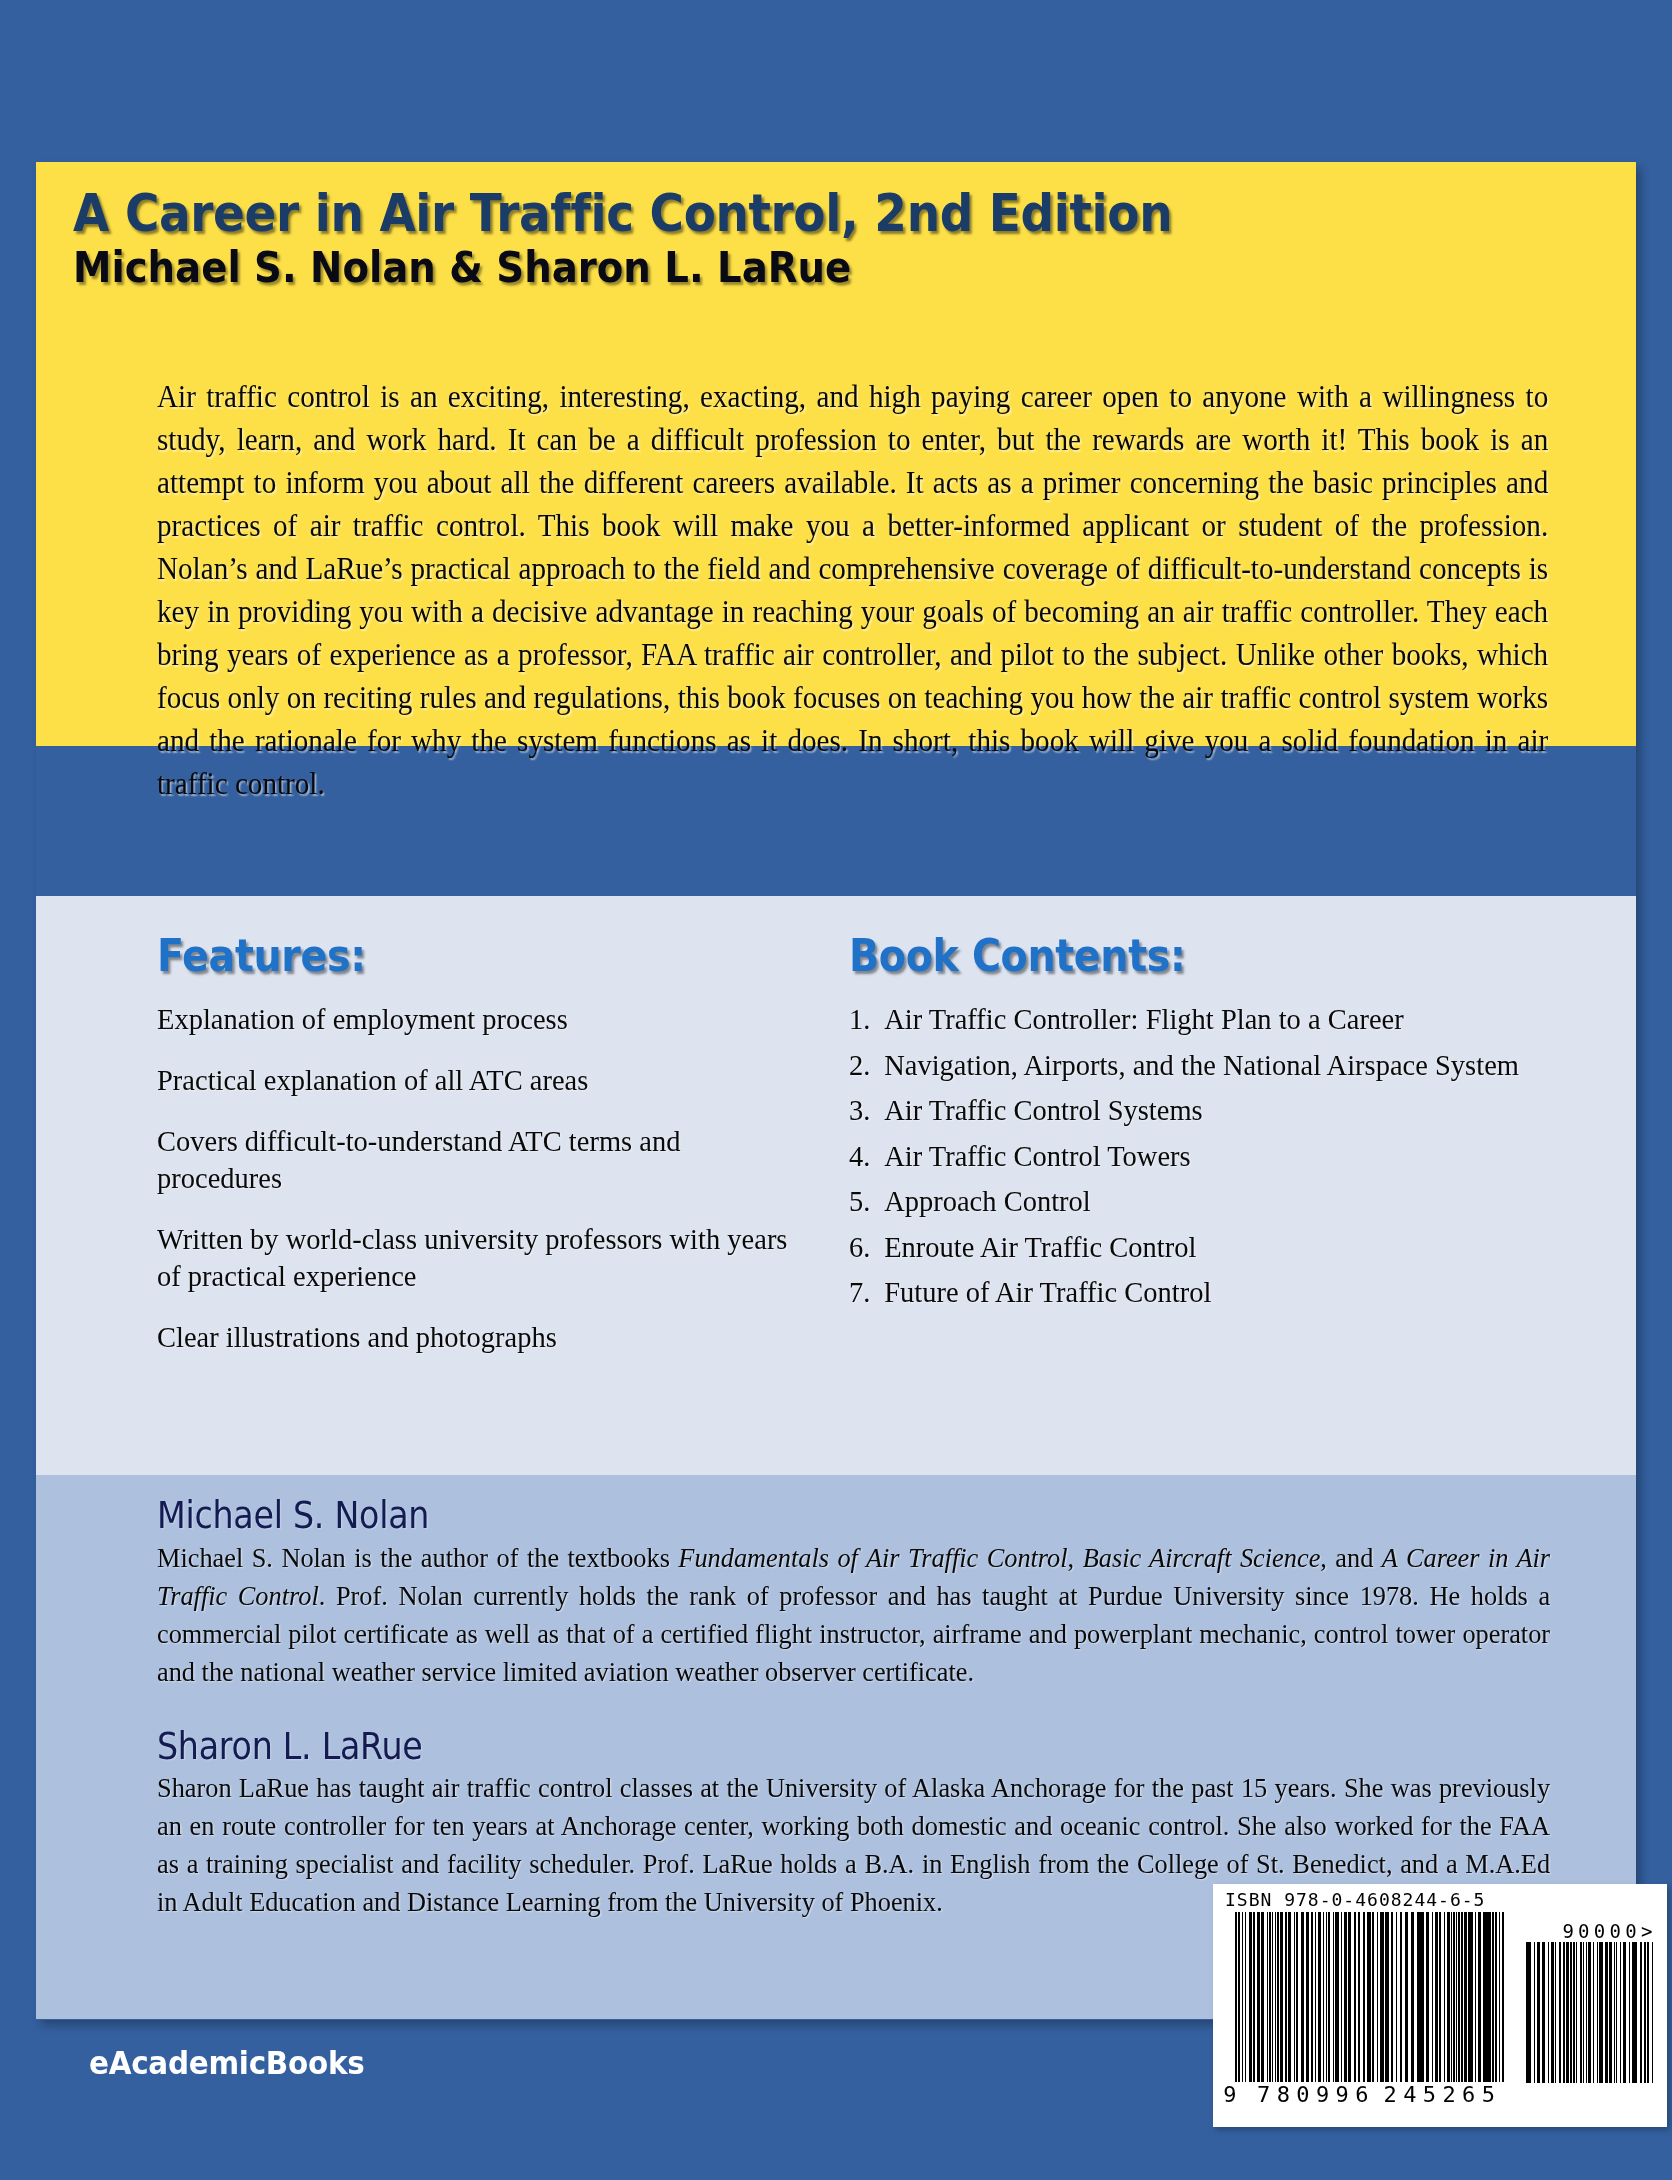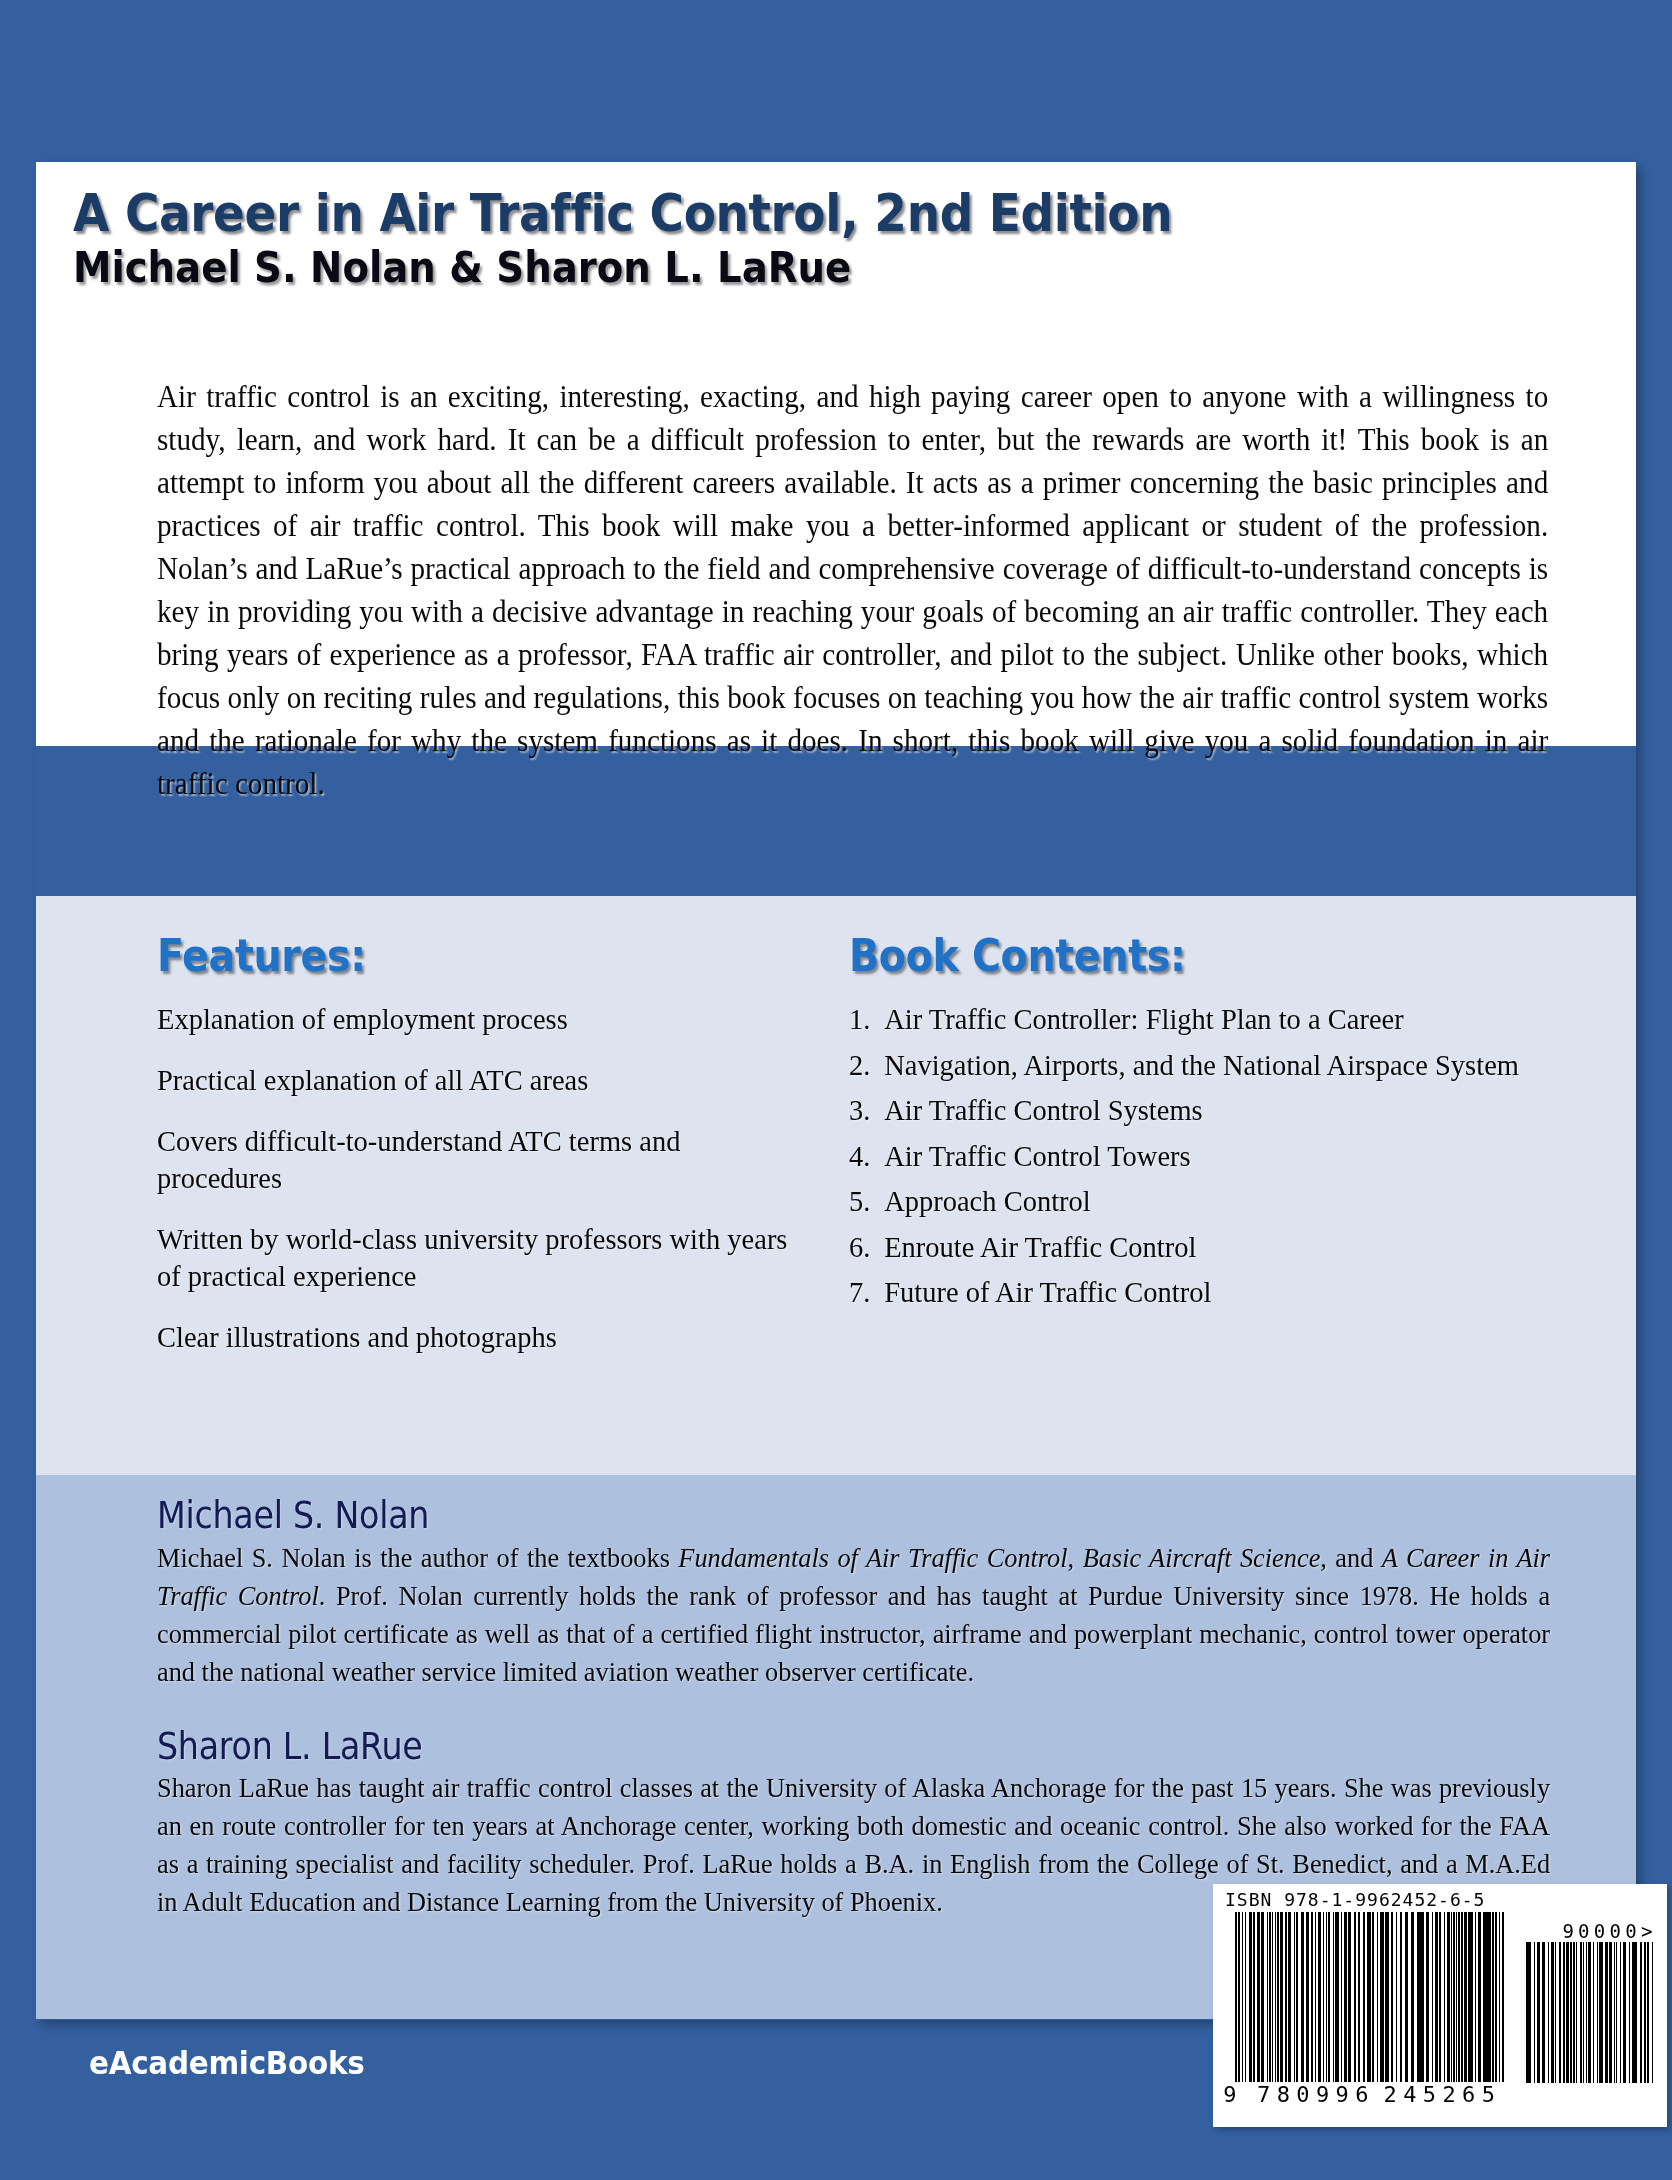--- a/index.html
+++ b/index.html
@@ -31,21 +31,21 @@
     height: 1858px;
     box-shadow: 5.1px 5.1px 8.5px rgba(0,0,0,0.28);
   }
 
   
   .panel-top {
     position: absolute;
     left: 0; top: 0;
     width: 100%;
     height: 584px;
-    background: #ffffff;
+    background: #fde047;
   }
   
   .panel-mid {
     position: absolute;
     left: 0; top: 734px;
     width: 100%;
     height: 579px;
     background: #dde3ef;
   }
   
@@ -334,21 +334,21 @@
         </div>
 
       </div>
     </div>
 
   </div>
 
   <div id="publisher">eAcademicBooks</div>
 
   <div id="barcode-box">
-    <div id="isbn-text">ISBN 978-1-9962452-6-5</div>
+    <div id="isbn-text">ISBN 978-0-4608244-6-5</div>
     <div id="price-text">90000&gt;</div>
     <div class="bars" id="bars-main">
         <span style="width: 1.7px; margin-right: 1.7px; height: 170px;"></span>
         <span style="width: 1.7px; margin-right: 1.7px; height: 170px;"></span>
         <span style="width: 1.7px; margin-right: 1.7px; height: 170px;"></span>
         <span style="width: 0.9px; margin-right: 2.6px; height: 170px;"></span>
         <span style="width: 3.4px; margin-right: 0.9px; height: 170px;"></span>
         <span style="width: 2.6px; margin-right: 1.7px; height: 170px;"></span>
         <span style="width: 2.6px; margin-right: 1.7px; height: 170px;"></span>
         <span style="width: 2.6px; margin-right: 2.6px; height: 170px;"></span>

